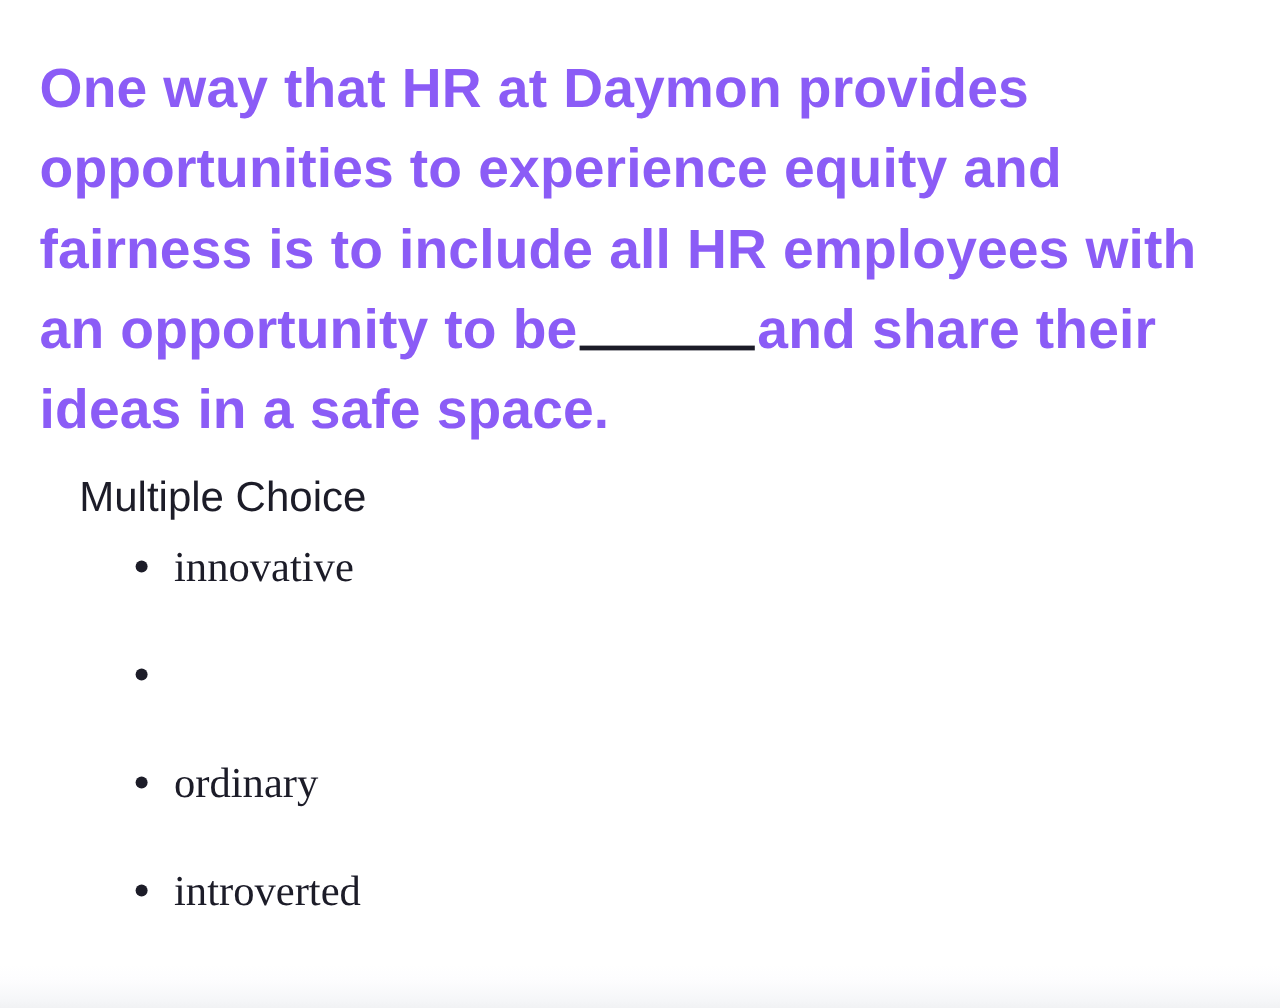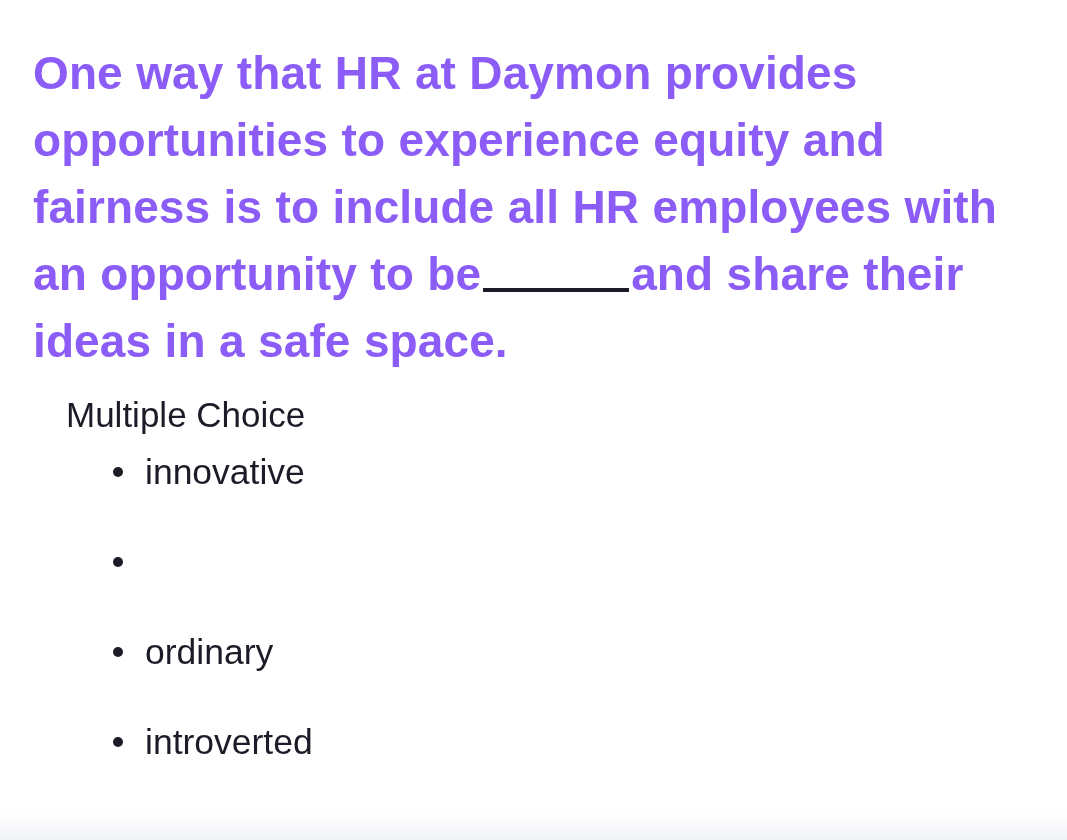--- a/index.html
+++ b/index.html
@@ -79,20 +79,21 @@
   }
 
   .option-item {
     position: relative;
     height: 90px;
     padding-left: 112px;
     font-size: 35.5px;
     line-height: 48px;
     color: #1c1c28;
     box-sizing: border-box;
+    font-family: Liberation Serif, serif;
   }
 
   .option-bullet {
     position: absolute;
     left: 80px;
     top: 19px;
     width: 10px;
     height: 10px;
     border-radius: 50%;
     background: #1c1c28;

